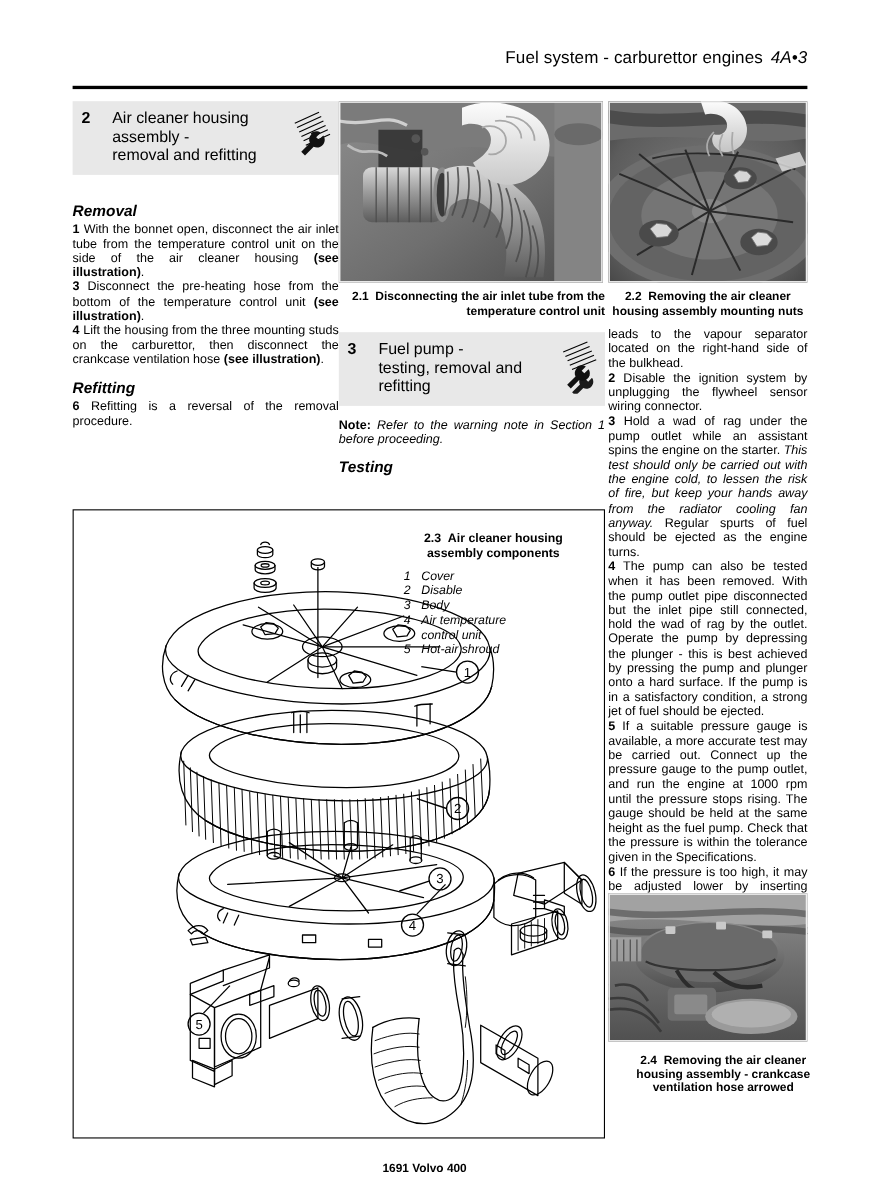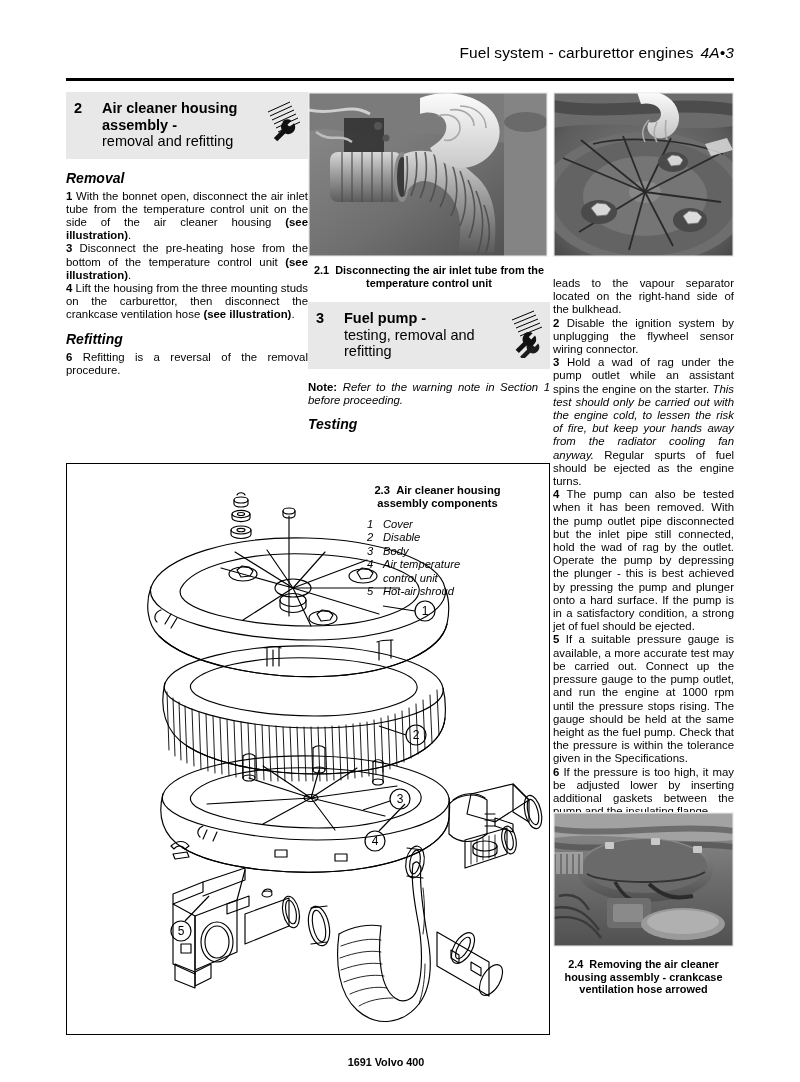--- a/index.html
+++ b/index.html
@@ -61,21 +61,21 @@
   }
   .sec-head .sec-no {
     position:absolute; left:8px; top:8px;
     font-size:14.5px; font-weight:bold;
   }
   .sec-head .sec-txt {
     margin-left:30px;
     font-size:14.5px;
     line-height:16.5px;
   }
-  .sec-head .sec-txt .bold { font-weight:bold; }
+  .sec-head .sec-txt .bold { font-weight:normal; }
   .sec-head .sec-txt .light { font-weight:normal; }
   .tool-icon {
     position:absolute; right:4px; top:6px;
     width:44px; height:50px;
   }
 
   
   .cap {
     font-size:10.9px;
     line-height:12.6px;
@@ -90,21 +90,21 @@
   
   .diagram-box {
     position:absolute;
     left:66px; top:463px;
     width:484px; height:572px;
     border:1.4px solid #000;
     background:#fff;
     overflow:hidden;
   }
   .dgm-cap {
-    position:absolute; left:273px; top:20px; width:195px;
+    position:absolute; left:284px; top:20px; width:195px;
     font-size:11.2px; line-height:13px; font-weight:bold;
     text-align:center;
   }
   .parts-list {
     position:absolute; left:300px; top:54px;
     font-size:11.2px; line-height:13.4px;
     font-style:italic;
   }
   .parts-list .row { display:flex; }
   .parts-list .pn { width:16px; flex:none; }
@@ -142,21 +142,21 @@
           <path d="M14 26 L36 16"></path>
             <path d="M16 30 L38 20"></path>
             <path d="M18 34 L40 24"></path>
         </g>
         <g fill="#111">
           <path d="M30 31 c2.6-2.6 6.6-2.9 9.4-0.8 l-4.2 4.2 2.6 2.6 4.2-4.2 c2.1 2.8 1.8 6.8-0.8 9.4 -2.3 2.3-5.7 2.8-8.4 1.4 l-8.3 8.3 -3.6-3.6 8.3-8.3 c-1.4-2.7-0.9-6.1 1.4-8.4 z" transform="translate(-6,-6) scale(0.95)"></path>
         </g>
       </svg>
     </div>
 
-    <div style="margin-top:11px;">
+    <div style="margin-top:24px;">
       <div class="sub first">Removal</div>
       <p class="p"><span class="num">1</span> <span>With the bonnet open, disconnect the air inlet tube from the temperature control unit on the side of the air cleaner housing </span><b>(see illustration)</b><span>.</span></p>
       <p class="p"><span class="num">3</span> <span>Disconnect the pre-heating hose from the bottom of the temperature control unit </span><b>(see illustration)</b><span>.</span></p>
       <p class="p"><span class="num">4</span> <span>Lift the housing from the three mounting studs on the carburettor, then disconnect the crankcase ventilation hose </span><b>(see illustration)</b><span>.</span></p>
 
       <div class="sub">Refitting</div>
       <p class="p"><span class="num">6</span> <span>Refitting is a reversal of the removal procedure.</span></p>
     </div>
   </div>
 
@@ -224,21 +224,21 @@
         <g>
           <path d="M112 6 C136 -4 172 2 186 22 C198 40 190 62 170 72 C150 82 130 72 122 56 C132 50 140 42 138 32 C136 22 122 18 112 22 Z" fill="url(#handA)"></path>
           <path d="M130 24 C142 20 152 26 152 36 C152 44 144 50 136 48" fill="none" stroke="#a8a8a8" stroke-width="1.6"></path>
           <path d="M142 18 C156 16 166 24 166 34" fill="none" stroke="#a8a8a8" stroke-width="1.6"></path>
           <path d="M152 14 C168 14 178 24 178 36" fill="none" stroke="#a8a8a8" stroke-width="1.6"></path>
         </g>
         <rect x="0" y="0" width="240" height="165" fill="none" stroke="#efefef" stroke-width="3"></rect>
       </svg>
     </div>
 
-    <div class="cap" style="margin-top:7px;">
+    <div class="cap" style="margin-top:7px;text-align:right;">
       <span>2.1</span>&nbsp;&nbsp;<span>Disconnecting the air inlet tube from the temperature control unit</span>
     </div>
 
     <div class="sec-head" style="margin-top:13px;min-height:54px;">
       <span class="sec-no">3</span>
       <div class="sec-txt">
         <span class="bold">Fuel pump -</span><br>
         <span class="light">testing, removal and refitting</span>
       </div>
       <svg class="tool-icon" viewBox="0 0 44 50">
@@ -313,22 +313,25 @@
           <path d="M84 0 C106 -4 124 6 126 24 C127 38 116 48 104 46 C96 44 92 36 96 30 C102 32 108 28 108 22 C108 14 98 10 88 12 Z" fill="url(#handB)"></path>
           <path d="M96 28 C90 34 88 42 92 50" stroke="#aaa" stroke-width="1.6" fill="none"></path>
           <path d="M104 30 C100 38 100 44 104 50" stroke="#aaa" stroke-width="1.6" fill="none"></path>
           <path d="M113 28 C112 36 112 42 114 48" stroke="#aaa" stroke-width="1.6" fill="none"></path>
         </g>
         <path d="M152 52 l22 -6 6 12 -22 6 z" fill="#e3e3e3" opacity="0.8"></path>
         <rect x="0" y="0" width="181" height="165" fill="none" stroke="#efefef" stroke-width="3"></rect>
       </svg>
     </div>
 
-
-    <div style="margin-top:20px;">
+    <div class="cap" style="margin-top:7px;">
+      <span>2.2</span>&nbsp;&nbsp;<span>Removing the air cleaner housing assembly mounting nuts</span>
+    </div>
+
+    <div style="margin-top:9px;">
       <p class="p"><span>leads to the vapour separator located on the right-hand side of the bulkhead.</span></p>
       <p class="p"><span class="num">2</span> <span>Disable the ignition system by unplugging the flywheel sensor wiring connector.</span></p>
       <p class="p"><span class="num">3</span> <span>Hold a wad of rag under the pump outlet while an assistant spins the engine on the starter. </span><i>This test should only be carried out with the engine cold, to lessen the risk of fire, but keep your hands away from the radiator cooling fan anyway.</i><span> Regular spurts of fuel should be ejected as the engine turns.</span></p>
       <p class="p"><span class="num">4</span> <span>The pump can also be tested when it has been removed. With the pump outlet pipe disconnected but the inlet pipe still connected, hold the wad of rag by the outlet. Operate the pump by depressing the plunger - this is best achieved by pressing the pump and plunger onto a hard surface. If the pump is in a satisfactory condition, a strong jet of fuel should be ejected.</span></p>
       <p class="p"><span class="num">5</span> <span>If a suitable pressure gauge is available, a more accurate test may be carried out. Connect up the pressure gauge to the pump outlet, and run the engine at 1000 rpm until the pressure stops rising. The gauge should be held at the same height as the fuel pump. Check that the pressure is within the tolerance given in the Specifications.</span></p>
       <p class="p"><span class="num">6</span> <span>If the pressure is too high, it may be adjusted lower by inserting additional gaskets between the pump and the insulating flange.</span></p>
       <p class="p"><span class="num">7</span> <span>If the pressure is too low, first check and if necessary clean the fuel lines and filter gauze. If the pressure is still too low, the pump is faulty, and should be renewed.</span></p>
     </div>
   </div>
 
@@ -378,21 +381,21 @@
         <line x1="2" y1="42" x2="2" y2="62"></line>
           <line x1="8" y1="42" x2="8" y2="62"></line>
         <line x1="14" y1="42" x2="14" y2="62"></line>
           <line x1="20" y1="42" x2="20" y2="62"></line>
         <line x1="26" y1="42" x2="26" y2="62"></line>
       </g>
       <rect x="0" y="0" width="181" height="135" fill="none" stroke="#efefef" stroke-width="3"></rect>
     </svg>
   </div>
 
-  <div class="cap" style="position:absolute;left:553px;top:958px;width:181px;">
+  <div class="cap" style="position:absolute;left:567px;top:958px;width:181px;">
     <span>2.4</span>&nbsp;&nbsp;<span>Removing the air cleaner housing assembly - crankcase ventilation hose arrowed</span>
   </div>
 
   <div class="diagram-box">
 
     <div class="dgm-cap">
       <span>2.3</span>&nbsp;&nbsp;<span>Air cleaner housing</span><br>
       <span>assembly components</span>
     </div>
 

